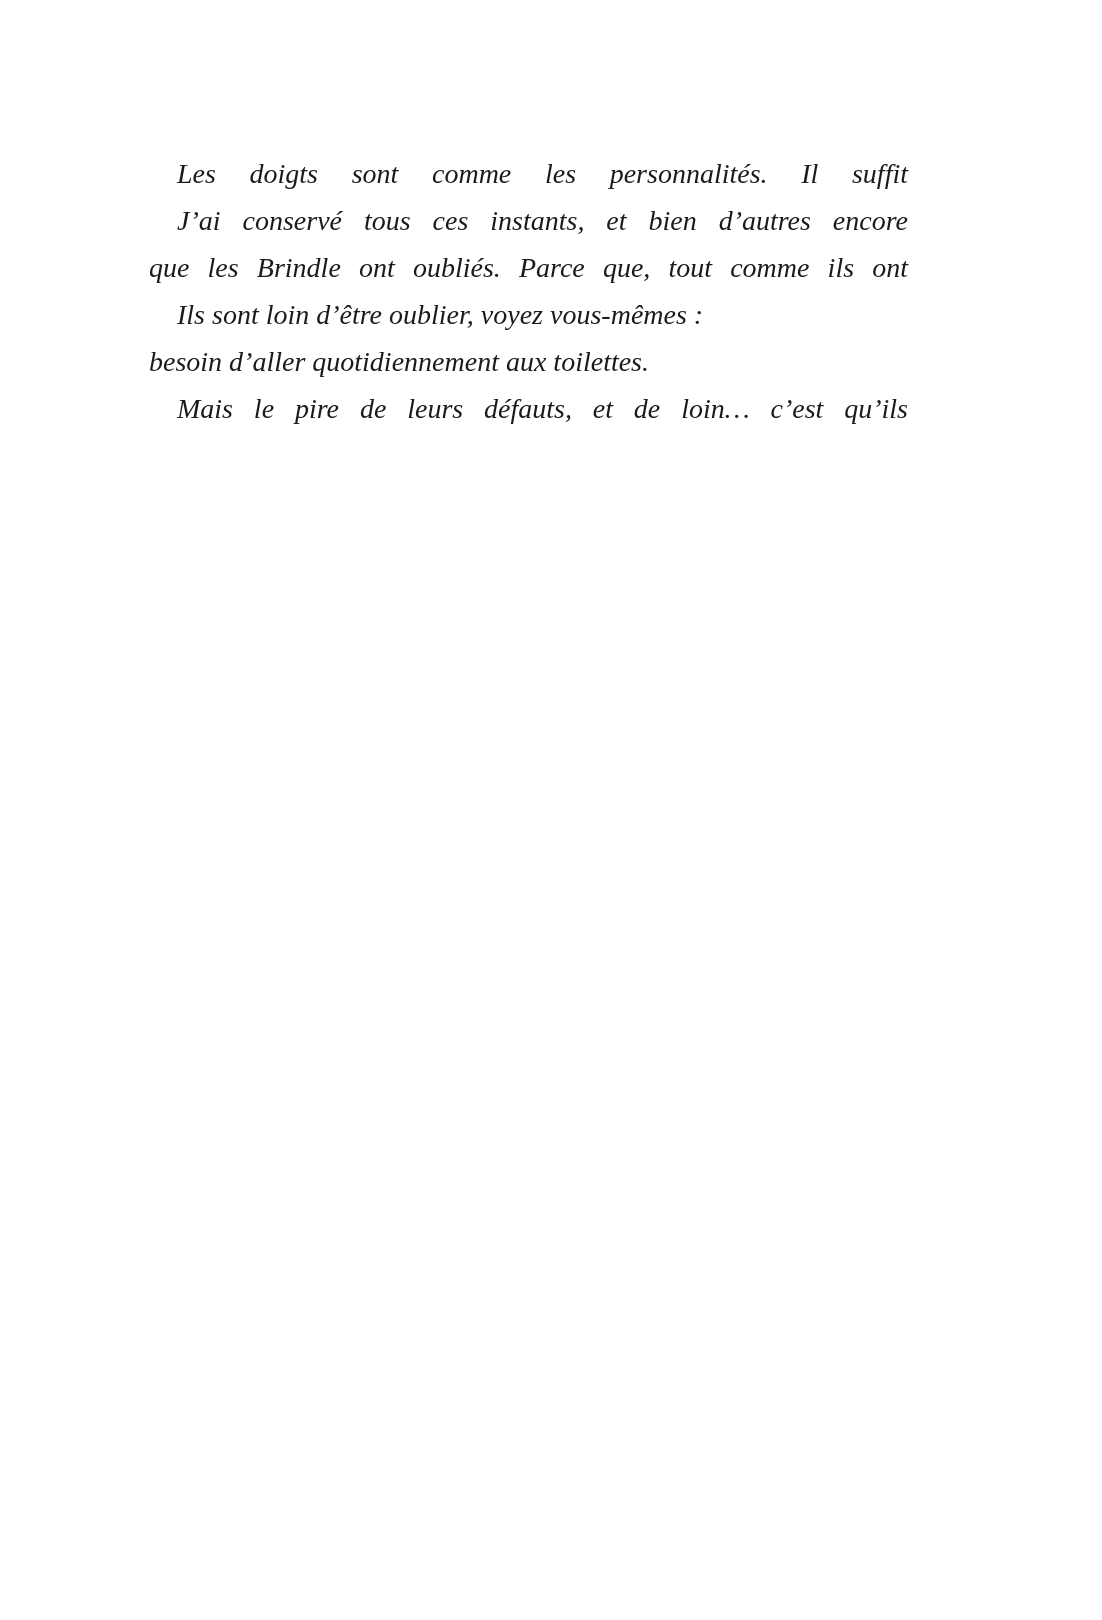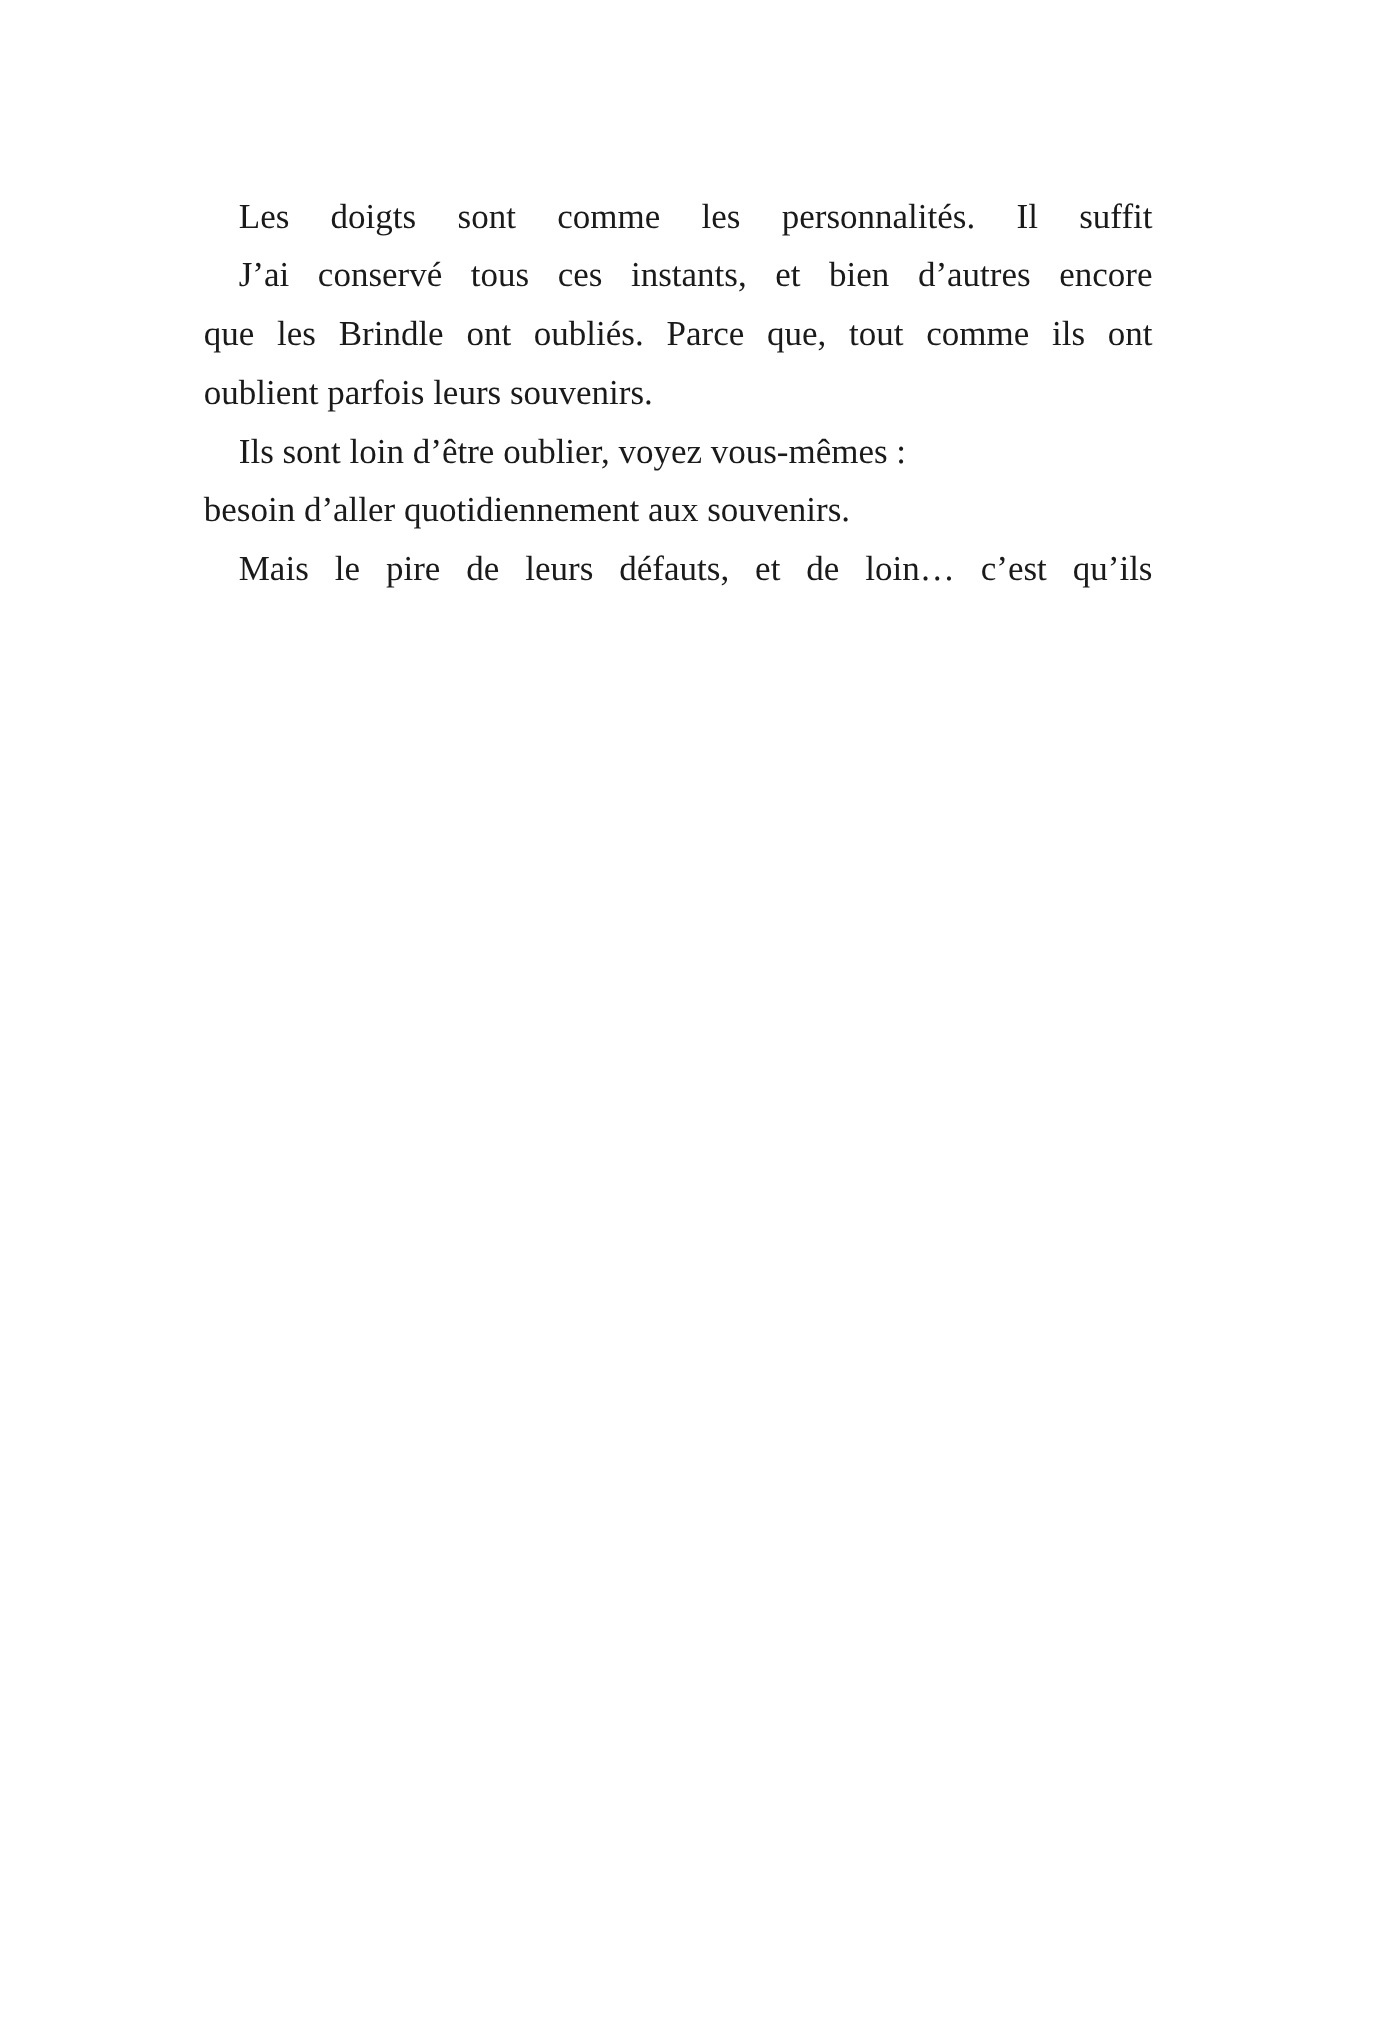--- a/index.html
+++ b/index.html
@@ -9,23 +9,24 @@
   }
   .page {
     position: relative;
     width: 1102px;
     height: 1620px;
     background: #ffffff;
     overflow: hidden;
   }
   .text-block {
     position: absolute;
-    left: 163px;
+    left: 149px;
     top: 150px;
     width: 759px;
+    font-style: italic;
   }
   .line {
     font-family: "Liberation Serif", "DejaVu Serif", serif;
     font-size: 28px;
     line-height: 47px;
     color: #1a1a1a;
     hyphens: none;
     white-space: normal;
   }
   .line.justify {
@@ -37,18 +38,17 @@
   }
 </style>
 </head>
 <body>
 
 <div class="page">
   <div class="text-block">
     <div class="line indent justify">Les doigts sont comme les personnalités. Il suffit</div>
     <div class="line indent justify">J’ai conservé tous ces instants, et bien d’autres encore</div>
     <div class="line justify">que les Brindle ont oubliés. Parce que, tout comme ils ont</div>
-    <div class="line">oublient parfois leurs souvenirs.</div>
     <div class="line indent">Ils sont loin d’être oublier, voyez vous-mêmes :</div>
-    <div class="line">besoin d’aller quotidiennement aux souvenirs.</div>
+    <div class="line">besoin d’aller quotidiennement aux toilettes.</div>
     <div class="line indent justify">Mais le pire de leurs défauts, et de loin… c’est qu’ils</div>
   </div>
 </div>
 
 </body></html>

